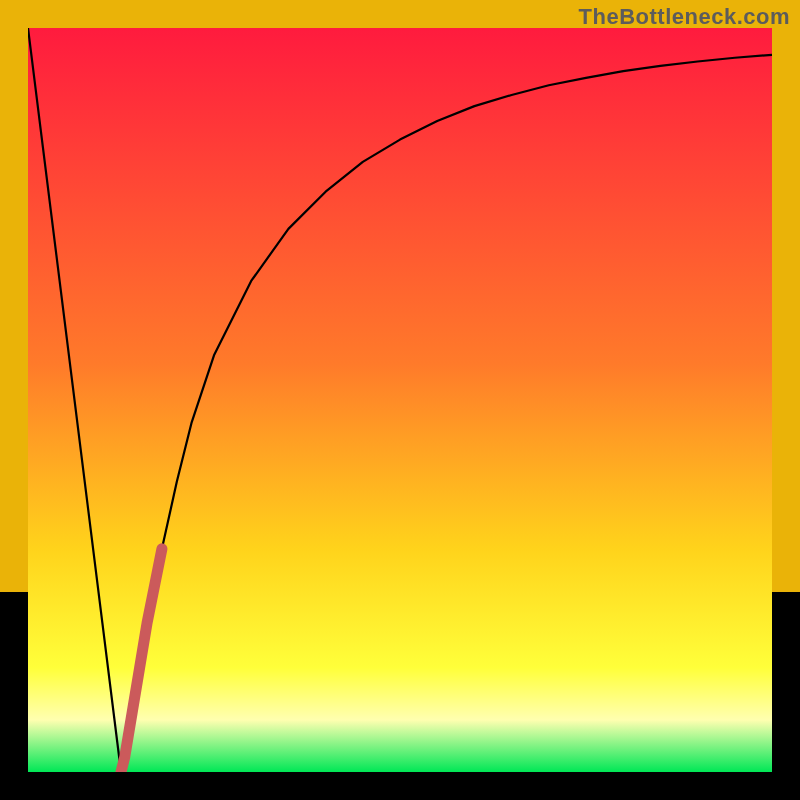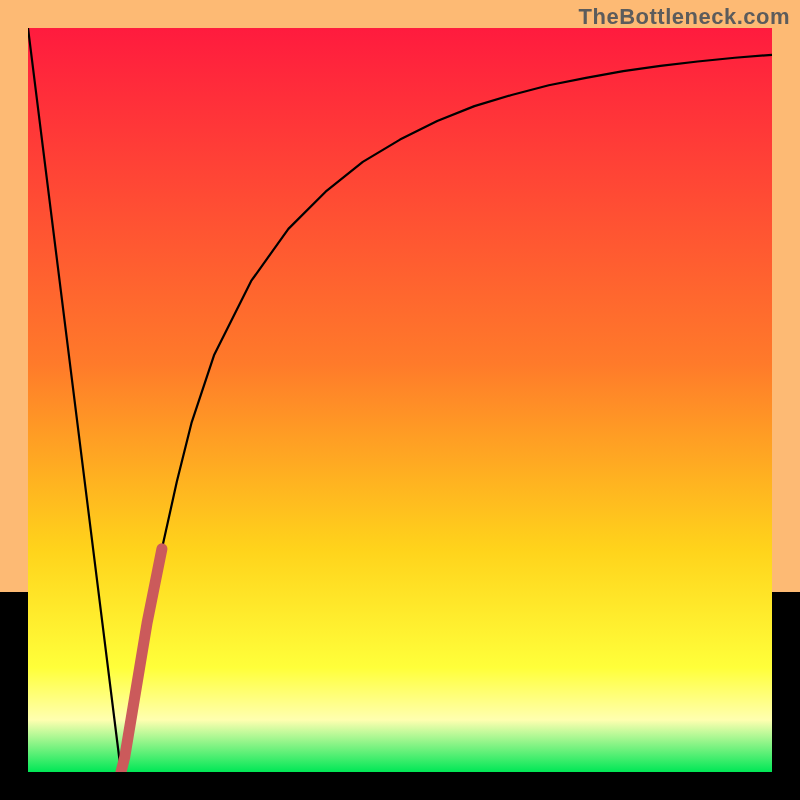--- a/index.html
+++ b/index.html
@@ -8,21 +8,21 @@
     width: 800px;
     height: 800px;
     overflow: hidden;
     background: #000;
     font-family: Arial, Helvetica, sans-serif;
   }
   .outer {
     position: relative;
     width: 800px;
     height: 592px;
-    background: #fdba74;
+    background: #eab308;
   }
   .watermark {
     position: absolute;
     top: 4px;
     right: 10px;
     color: #5c5c5c;
     font-size: 22px;
     font-weight: 600;
     letter-spacing: 0.5px;
     user-select: none;

